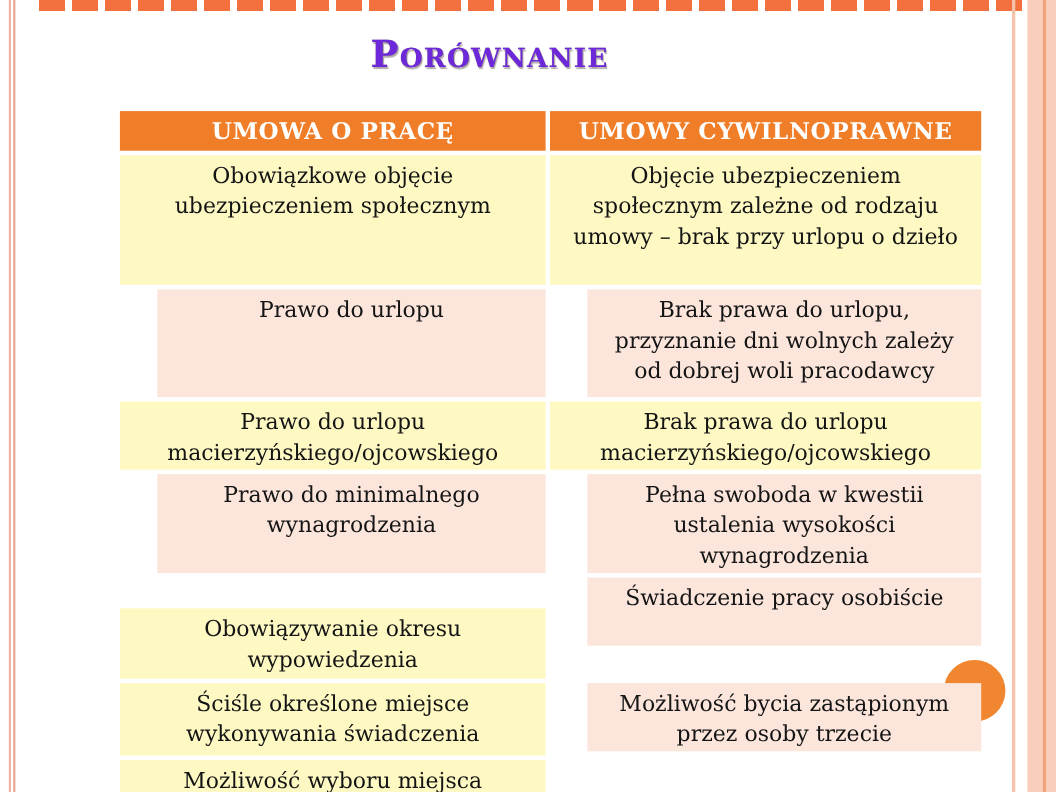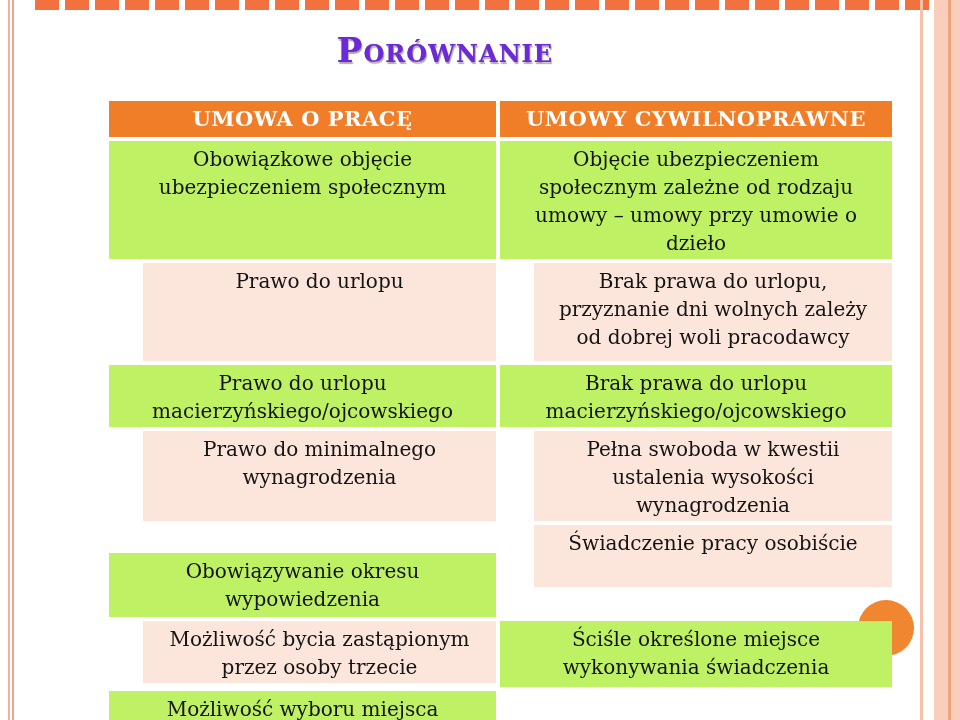--- a/index.html
+++ b/index.html
@@ -53,21 +53,21 @@
     text-align:center;
     overflow:hidden;white-space:nowrap;
   }
   .cell{
     text-align:center;
     font-size:20px;line-height:28px;color:#141414;
     padding:4px 12px 0 12px;
     box-sizing:border-box;
     overflow:hidden;
   }
-  .row-dark{background:#bef264;}
+  .row-dark{background:#fef9c3;}
   .row-light{background:#fce6dc;margin-left:34px;}
   .h-r1{height:118px;} .h-r2{height:98px;} .h-r3{height:62px;}
   .h-r4{height:90px;}  .h-r5{height:64px;margin-top:28px;} .h-r6{height:62px;}
   .h-r7{height:66px;}
 </style>
 </head>
 <body>
 
 <div class="slide">
 
@@ -81,33 +81,33 @@
   <div class="accent-circle"></div>
 
   <div class="title">Porównanie</div>
 
   <div class="cmp-table">
 
     <div class="hcell">UMOWA O PRACĘ</div>
     <div class="hcell">UMOWY CYWILNOPRAWNE</div>
 
     <div class="cell row-dark h-r1">Obowiązkowe objęcie ubezpieczeniem społecznym</div>
-    <div class="cell row-dark h-r1">Objęcie ubezpieczeniem społecznym zależne od rodzaju umowy – umowy przy umowie o dzieło</div>
+    <div class="cell row-dark h-r1">Objęcie ubezpieczeniem społecznym zależne od rodzaju umowy – brak przy urlopu o dzieło</div>
 
     <div class="cell row-light h-r2">Prawo do urlopu</div>
     <div class="cell row-light h-r2">Brak prawa do urlopu, przyznanie dni wolnych zależy od dobrej woli pracodawcy</div>
 
     <div class="cell row-dark h-r3">Prawo do urlopu macierzyńskiego/ojcowskiego</div>
     <div class="cell row-dark h-r3">Brak prawa do urlopu macierzyńskiego/ojcowskiego</div>
 
     <div class="cell row-light h-r4">Prawo do minimalnego wynagrodzenia</div>
     <div class="cell row-light h-r4">Pełna swoboda w kwestii ustalenia wysokości wynagrodzenia</div>
 
     <div class="cell row-dark h-r5">Obowiązywanie okresu wypowiedzenia</div>
 
     <div class="cell row-light h-r6">Świadczenie pracy osobiście</div>
+    <div class="cell row-dark h-r7">Ściśle określone miejsce wykonywania świadczenia</div>
+
     <div class="cell row-light h-r6">Możliwość bycia zastąpionym przez osoby trzecie</div>
-
-    <div class="cell row-dark h-r7">Ściśle określone miejsce wykonywania świadczenia</div>
     <div class="cell row-dark h-r7">Możliwość wyboru miejsca wykonywania świadczenia</div>
 
   </div>
 </div>
 
 </body></html>

